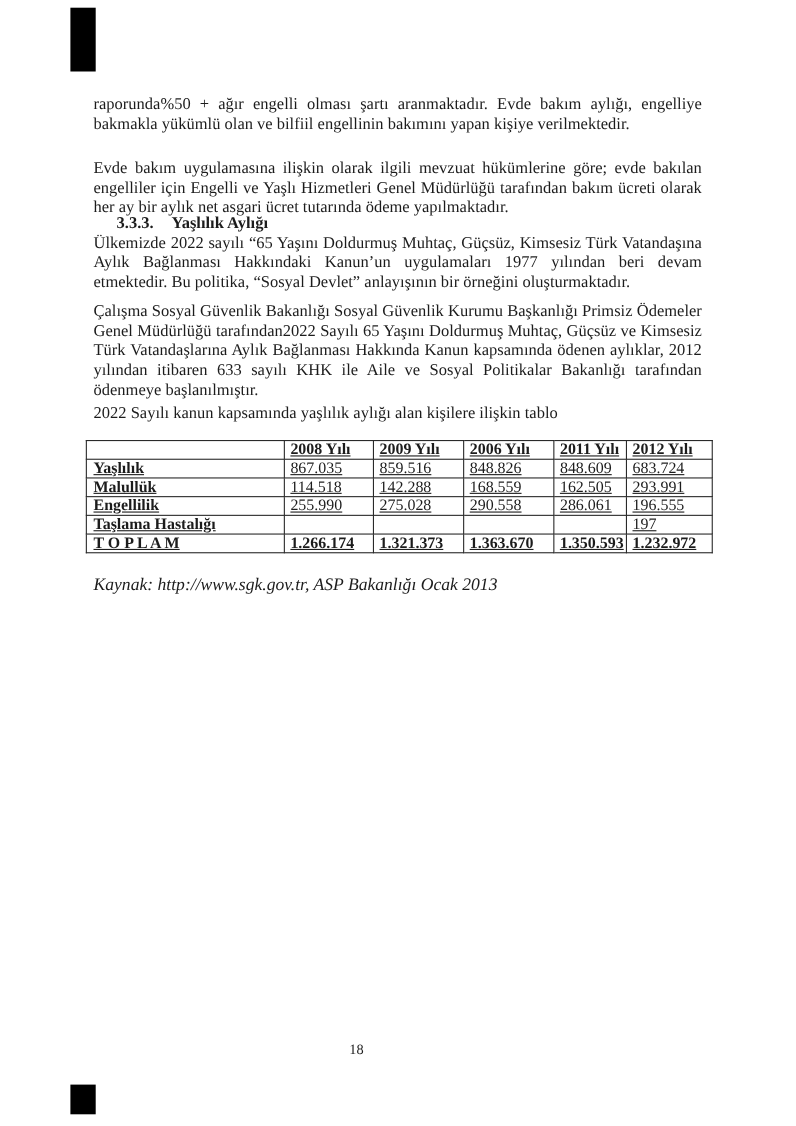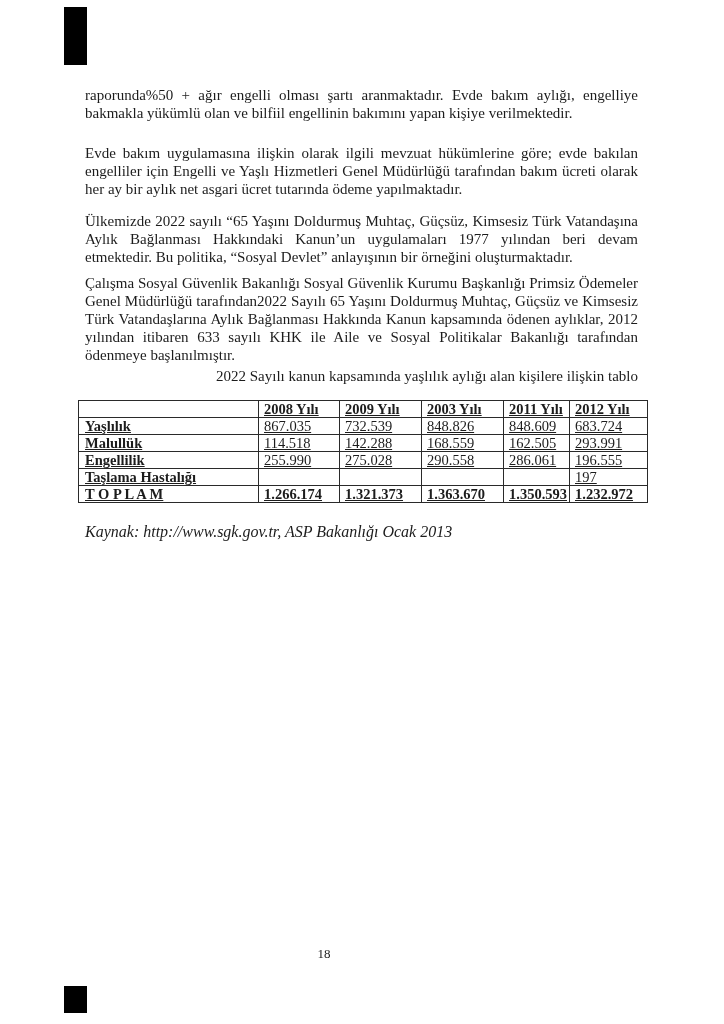--- a/index.html
+++ b/index.html
@@ -89,51 +89,55 @@
 
 <div class="page">
 
   <div class="scan-mark scan-mark-top"></div>
   <div class="scan-mark scan-mark-bottom"></div>
 
   <p class="block" style="top:86px">raporunda%50 + ağır engelli olması şartı aranmaktadır. Evde bakım aylığı, engelliye bakmakla yükümlü olan ve bilfiil engellinin bakımını yapan kişiye verilmektedir.</p>
 
   <p class="block" style="top:144px">Evde bakım uygulamasına ilişkin olarak ilgili mevzuat hükümlerine göre; evde bakılan engelliler için Engelli ve Yaşlı Hizmetleri Genel Müdürlüğü tarafından bakım ücreti olarak her ay bir aylık net asgari ücret tutarında ödeme yapılmaktadır.</p>
 
+  <h3 class="heading" style="top:194px">
+    <span class="sec-num">3.3.3.</span>
+    <span class="sec-title">Yaşlılık Aylığı</span>
+  </h3>
 
   <p class="block" style="top:212px">Ülkemizde 2022 sayılı “65 Yaşını Doldurmuş Muhtaç, Güçsüz, Kimsesiz Türk Vatandaşına Aylık Bağlanması Hakkındaki Kanun’un uygulamaları 1977 yılından beri devam etmektedir. Bu politika, “Sosyal Devlet” anlayışının bir örneğini oluşturmaktadır.</p>
 
   <p class="block" style="top:274px">Çalışma Sosyal Güvenlik Bakanlığı Sosyal Güvenlik Kurumu Başkanlığı Primsiz Ödemeler Genel Müdürlüğü tarafından2022 Sayılı 65 Yaşını Doldurmuş Muhtaç, Güçsüz ve Kimsesiz Türk Vatandaşlarına Aylık Bağlanması Hakkında Kanun kapsamında ödenen aylıklar, 2012 yılından itibaren 633 sayılı KHK ile Aile ve Sosyal Politikalar Bakanlığı tarafından ödenmeye başlanılmıştır.</p>
 
-  <p class="block" style="top:367px; text-align:right">2022 Sayılı kanun kapsamında yaşlılık aylığı alan kişilere ilişkin tablo</p>
+  <p class="block" style="top:367px; text-align:left">2022 Sayılı kanun kapsamında yaşlılık aylığı alan kişilere ilişkin tablo</p>
 
   <table class="doc-table">
     <colgroup>
       <col class="col-label">
       <col class="col-y2008">
       <col class="col-y2009">
       <col class="col-y2010">
       <col class="col-y2011">
       <col class="col-y2012">
     </colgroup>
     <thead>
       <tr id="table-header-row">
           <th></th>
           <th>2008 Yılı</th>
           <th>2009 Yılı</th>
-          <th>2003 Yılı</th>
+          <th>2006 Yılı</th>
           <th>2011 Yılı</th>
           <th>2012 Yılı</th>
         </tr>
     </thead>
     <tbody id="table-body">
         <tr>
           <td class="row-label">Yaşlılık</td>
           <td>867.035</td>
-          <td>732.539</td>
+          <td>859.516</td>
           <td>848.826</td>
           <td>848.609</td>
           <td>683.724</td>
         </tr>
         <tr>
           <td class="row-label">Malullük</td>
           <td>114.518</td>
           <td>142.288</td>
           <td>168.559</td>
           <td>162.505</td>

